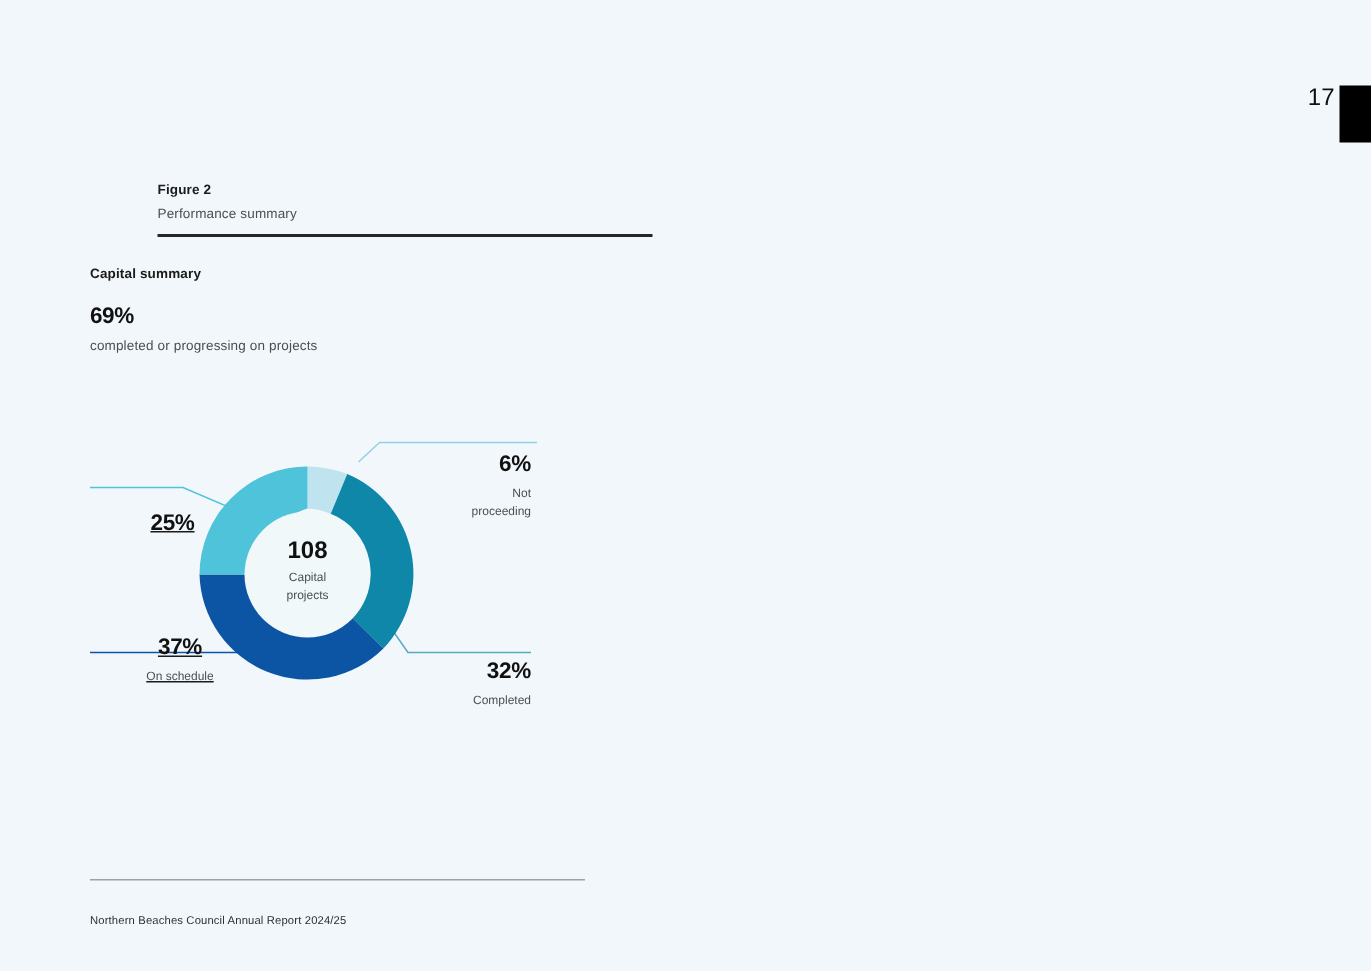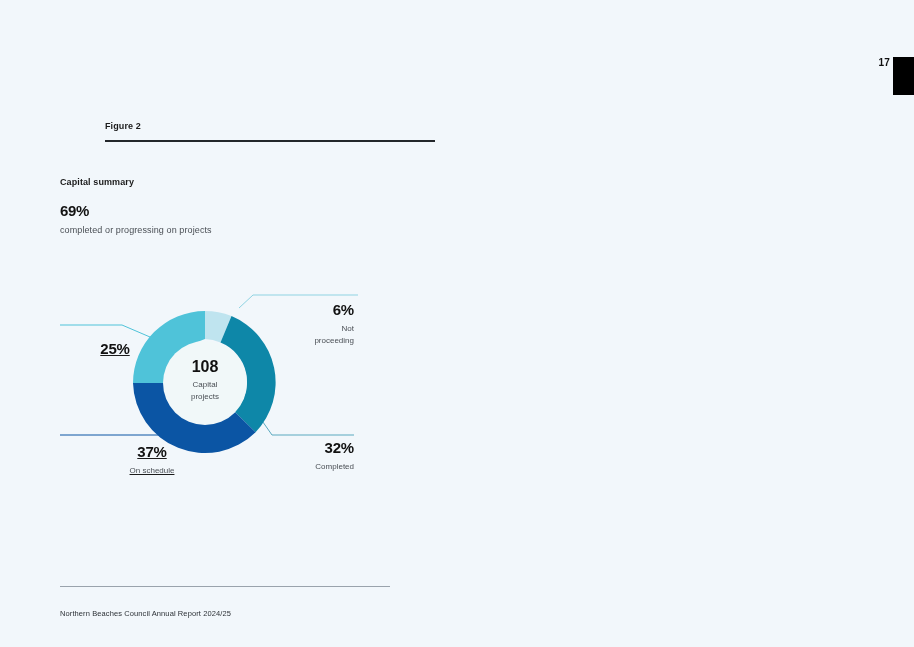--- a/index.html
+++ b/index.html
@@ -16,22 +16,22 @@
     position: relative;
   }
 
   
   .page-number {
     position: absolute;
     top: 57px;
     left: 862px;
     width: 28px;
     text-align: right;
-    font-size: 10px;
-    font-weight: bold;
+    font-size: 16px;
+    font-weight: normal;
     color: #111111;
     letter-spacing: 0.2px;
   }
   .edge-tab {
     position: absolute;
     top: 57px;
     left: 893px;
     width: 21px;
     height: 38px;
     background: #000000;
@@ -138,21 +138,21 @@
   .callout.align-right {
     text-align: right;
   }
   .callout.align-left {
     text-align: center;
     text-decoration: underline;
   }
 
   #callout-not-proceeding { top: 302px; left: 258px; width: 96px; }
   #callout-behind         { top: 341px; left: 60px;  width: 110px; }
-  #callout-on-schedule    { top: 444px; left: 60px;  width: 120px; margin-left: 32px; }
+  #callout-on-schedule    { top: 424px; left: 60px;  width: 120px; }
   #callout-completed      { top: 440px; left: 244px; width: 110px; }
 
   
   .footer-rule {
     position: absolute;
     top: 586px;
     left: 60px;
     width: 330px;
     border-top: 1px solid #9aa3ac;
   }
@@ -166,20 +166,21 @@
   }
 </style>
 </head>
 <body>
 
 <div class="page-number">17</div>
 <div class="edge-tab"></div>
 
 <div class="figure-block">
   <div class="figure-label">Figure 2</div>
+  <div class="figure-title">Performance summary</div>
   <div class="figure-rule"></div>
 </div>
 
 <div class="section-title">Capital summary</div>
 <div class="headline-value">69%</div>
 <div class="headline-caption">completed or progressing on projects</div>
 
 <div class="chart-area">
   <svg class="chart-svg" width="340" height="210" viewBox="0 0 340 210">
 

